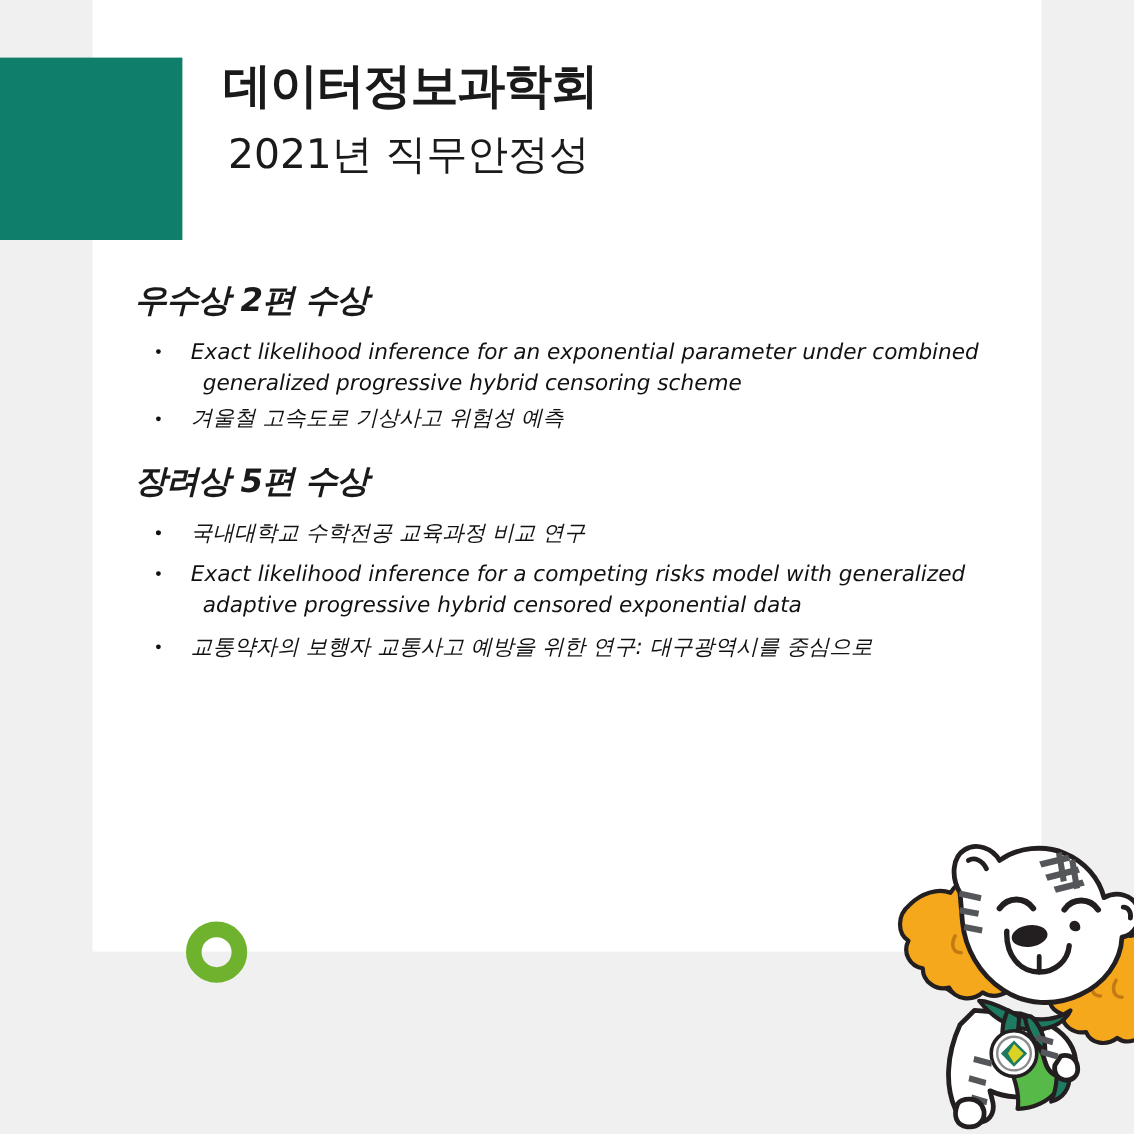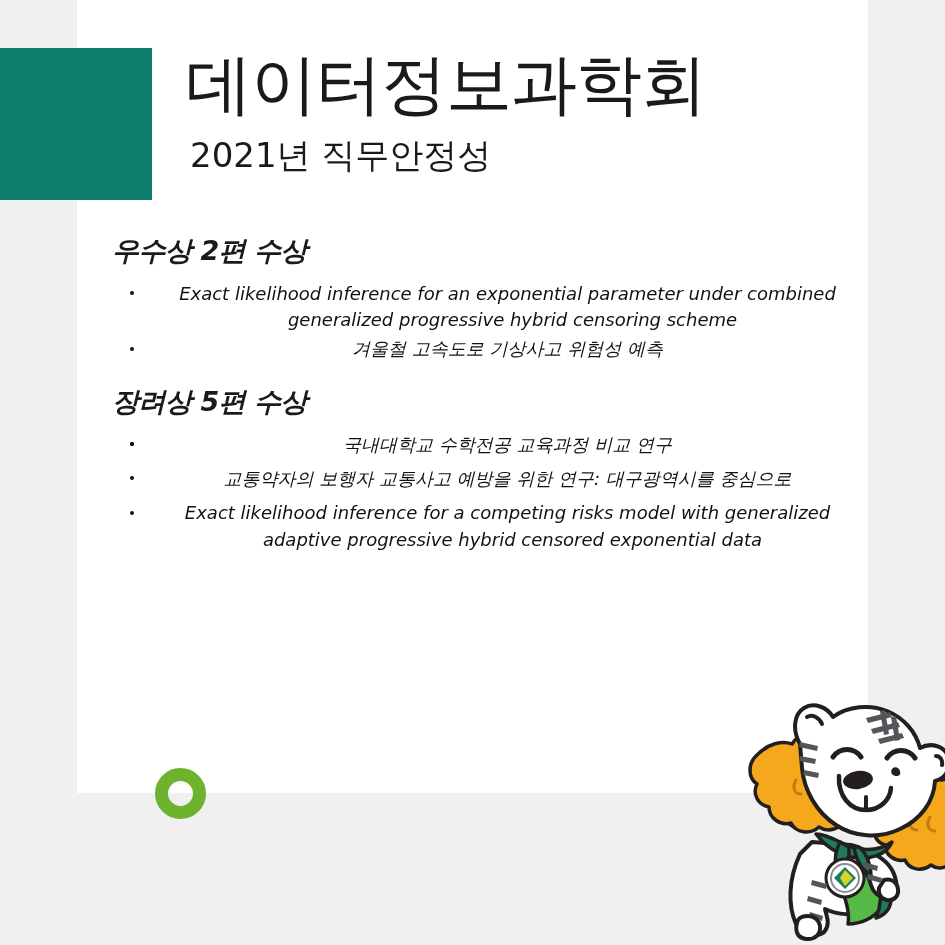--- a/index.html
+++ b/index.html
@@ -37,22 +37,22 @@
   }
 
   
   .header {
     position: absolute;
     left: 186px;
     top: 52px;
     width: 660px;
   }
   .title {
-    font-size: 66px;
-    font-weight: 400;
+    font-size: 40px;
+    font-weight: 700;
     color: #1a1a1a;
     letter-spacing: -1px;
     line-height: 1.0;
     margin: 0;
     white-space: nowrap;
   }
   .subtitle {
     font-size: 34px;
     font-weight: 400;
     color: #1a1a1a;
@@ -78,21 +78,20 @@
     color: #1a1a1a;
     line-height: 1.1;
     margin: 0 0 14px 0;
     letter-spacing: -0.5px;
   }
 
   ul.bullets {
     list-style: none;
     margin: 16px;
     padding: 0;
-    text-align: center;
   }
   ul.bullets > li {
     position: relative;
     padding-left: 31px;
     font-size: 18px;
     color: #111111;
     line-height: 1.30;
     margin-bottom: 5px;
   }
   ul.bullets > li .dot {
@@ -172,26 +171,26 @@
       <ul class="bullets">
         <li>
           <span class="dot"></span>
         </li>
         <li>
           <span class="dot"></span>
           <span>국내대학교 수학전공 교육과정 비교 연구</span>
         </li>
         <li>
           <span class="dot"></span>
-          <span>교통약자의 보행자 교통사고 예방을 위한 연구: 대구광역시를 중심으로</span>
-        </li>
-        <li>
-          <span class="dot"></span>
           <span>Exact likelihood inference for a competing risks model with generalized</span>
           <span class="line2">adaptive progressive hybrid censored exponential data</span>
+        </li>
+        <li>
+          <span class="dot"></span>
+          <span>교통약자의 보행자 교통사고 예방을 위한 연구: 대구광역시를 중심으로</span>
         </li>
       </ul>
     </div>
 
   </div>
 
   <div class="green-ring"></div>
 
   <div class="mascot">
     <svg viewBox="0 0 262 262" xmlns="http://www.w3.org/2000/svg">

